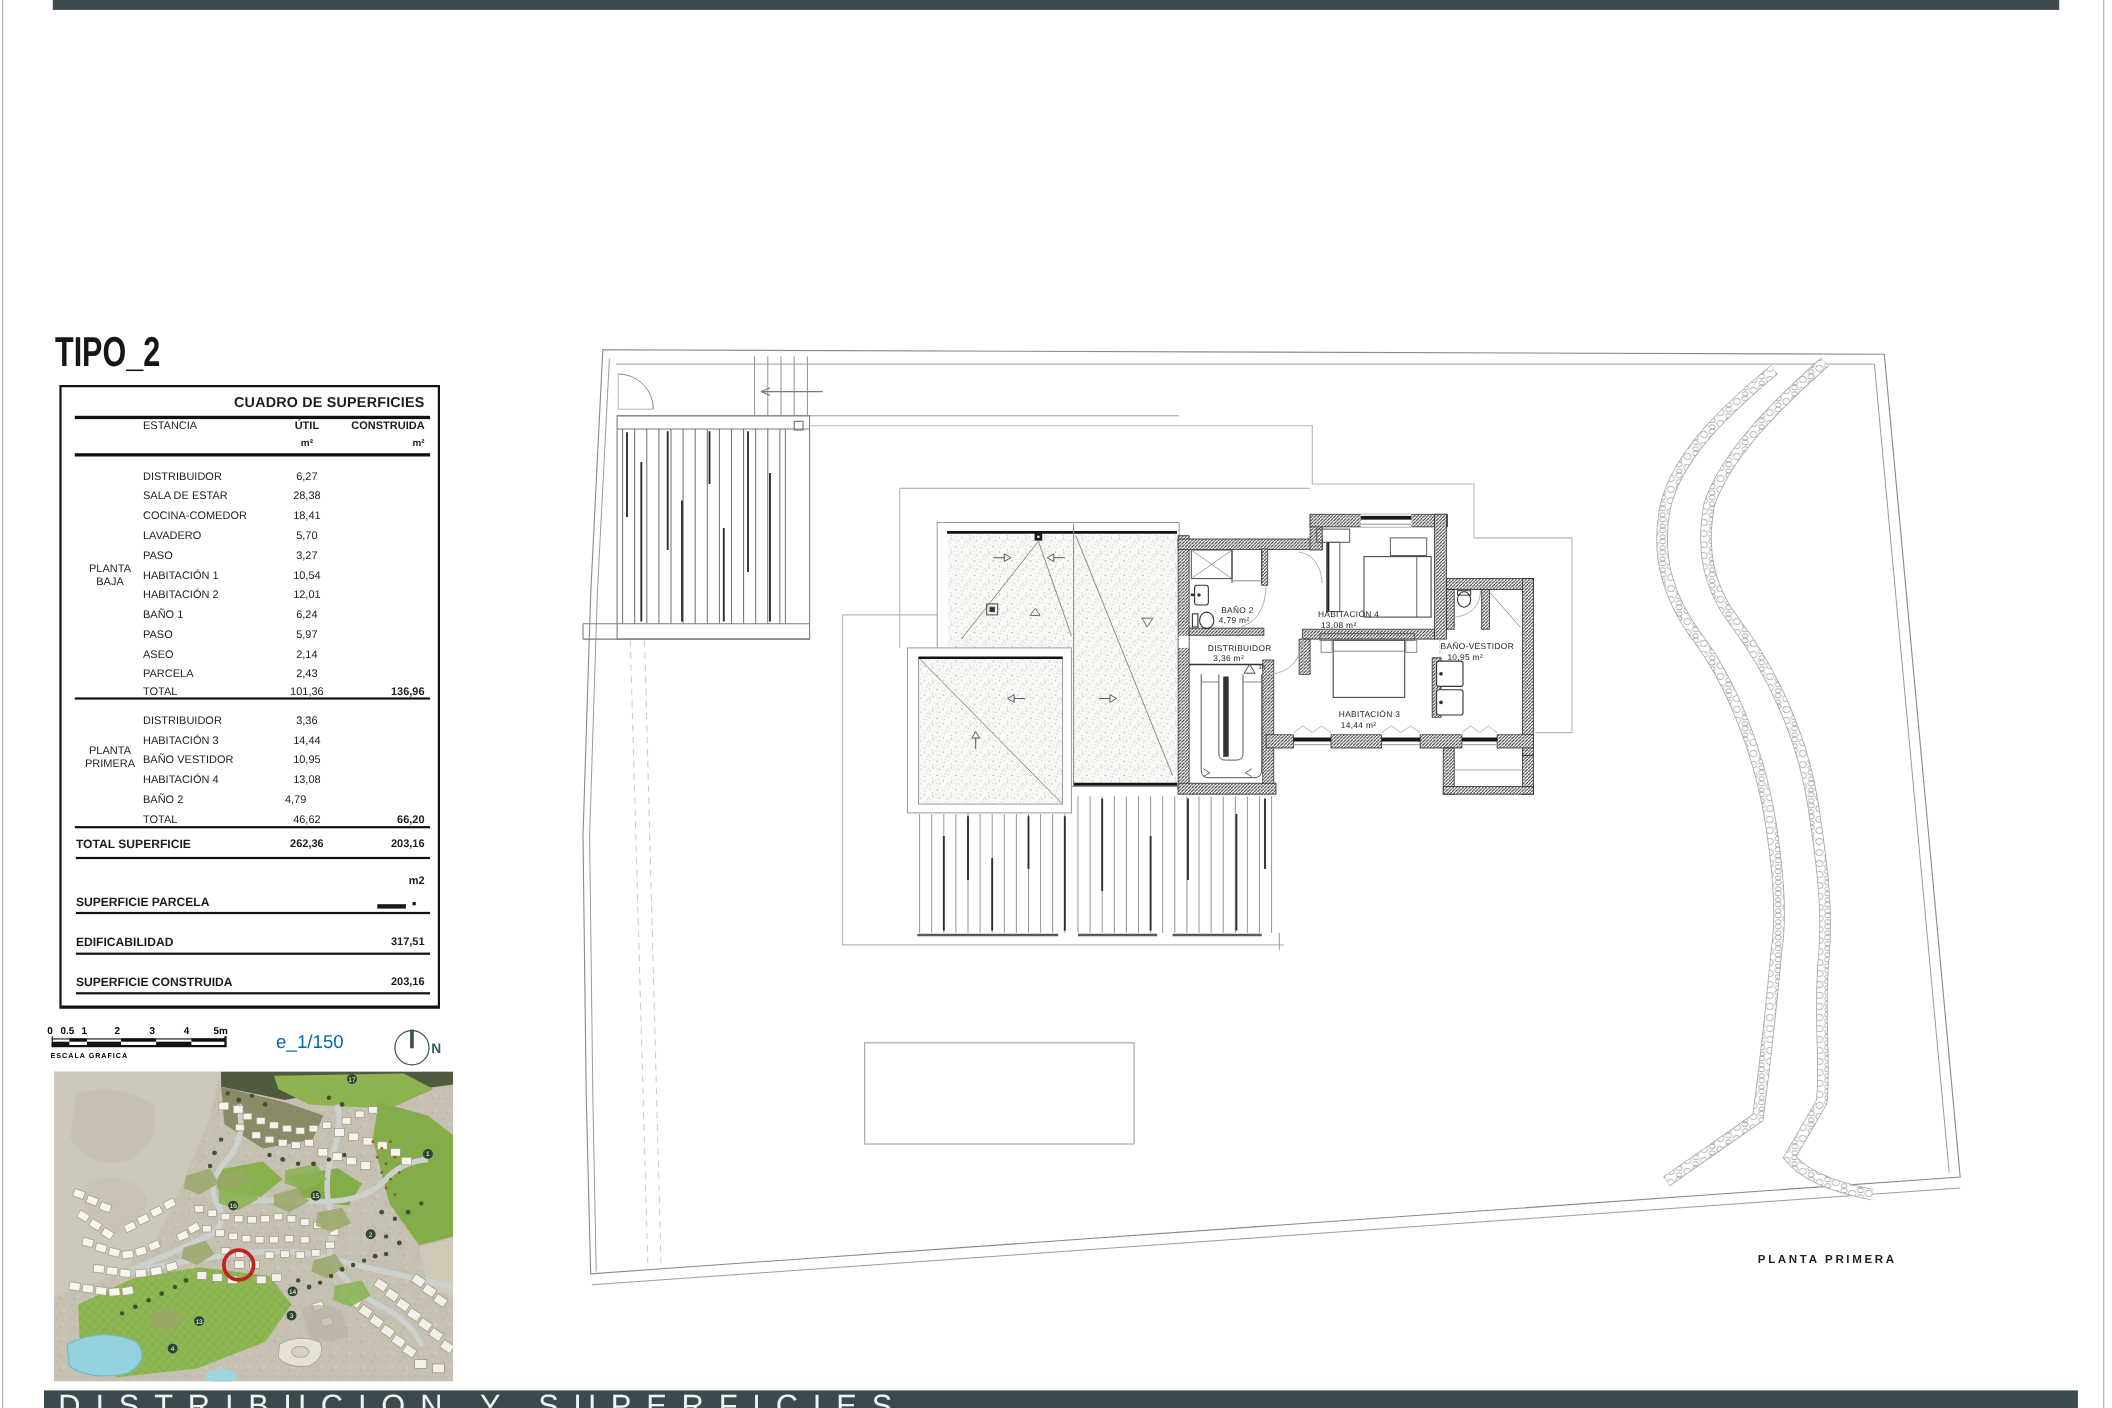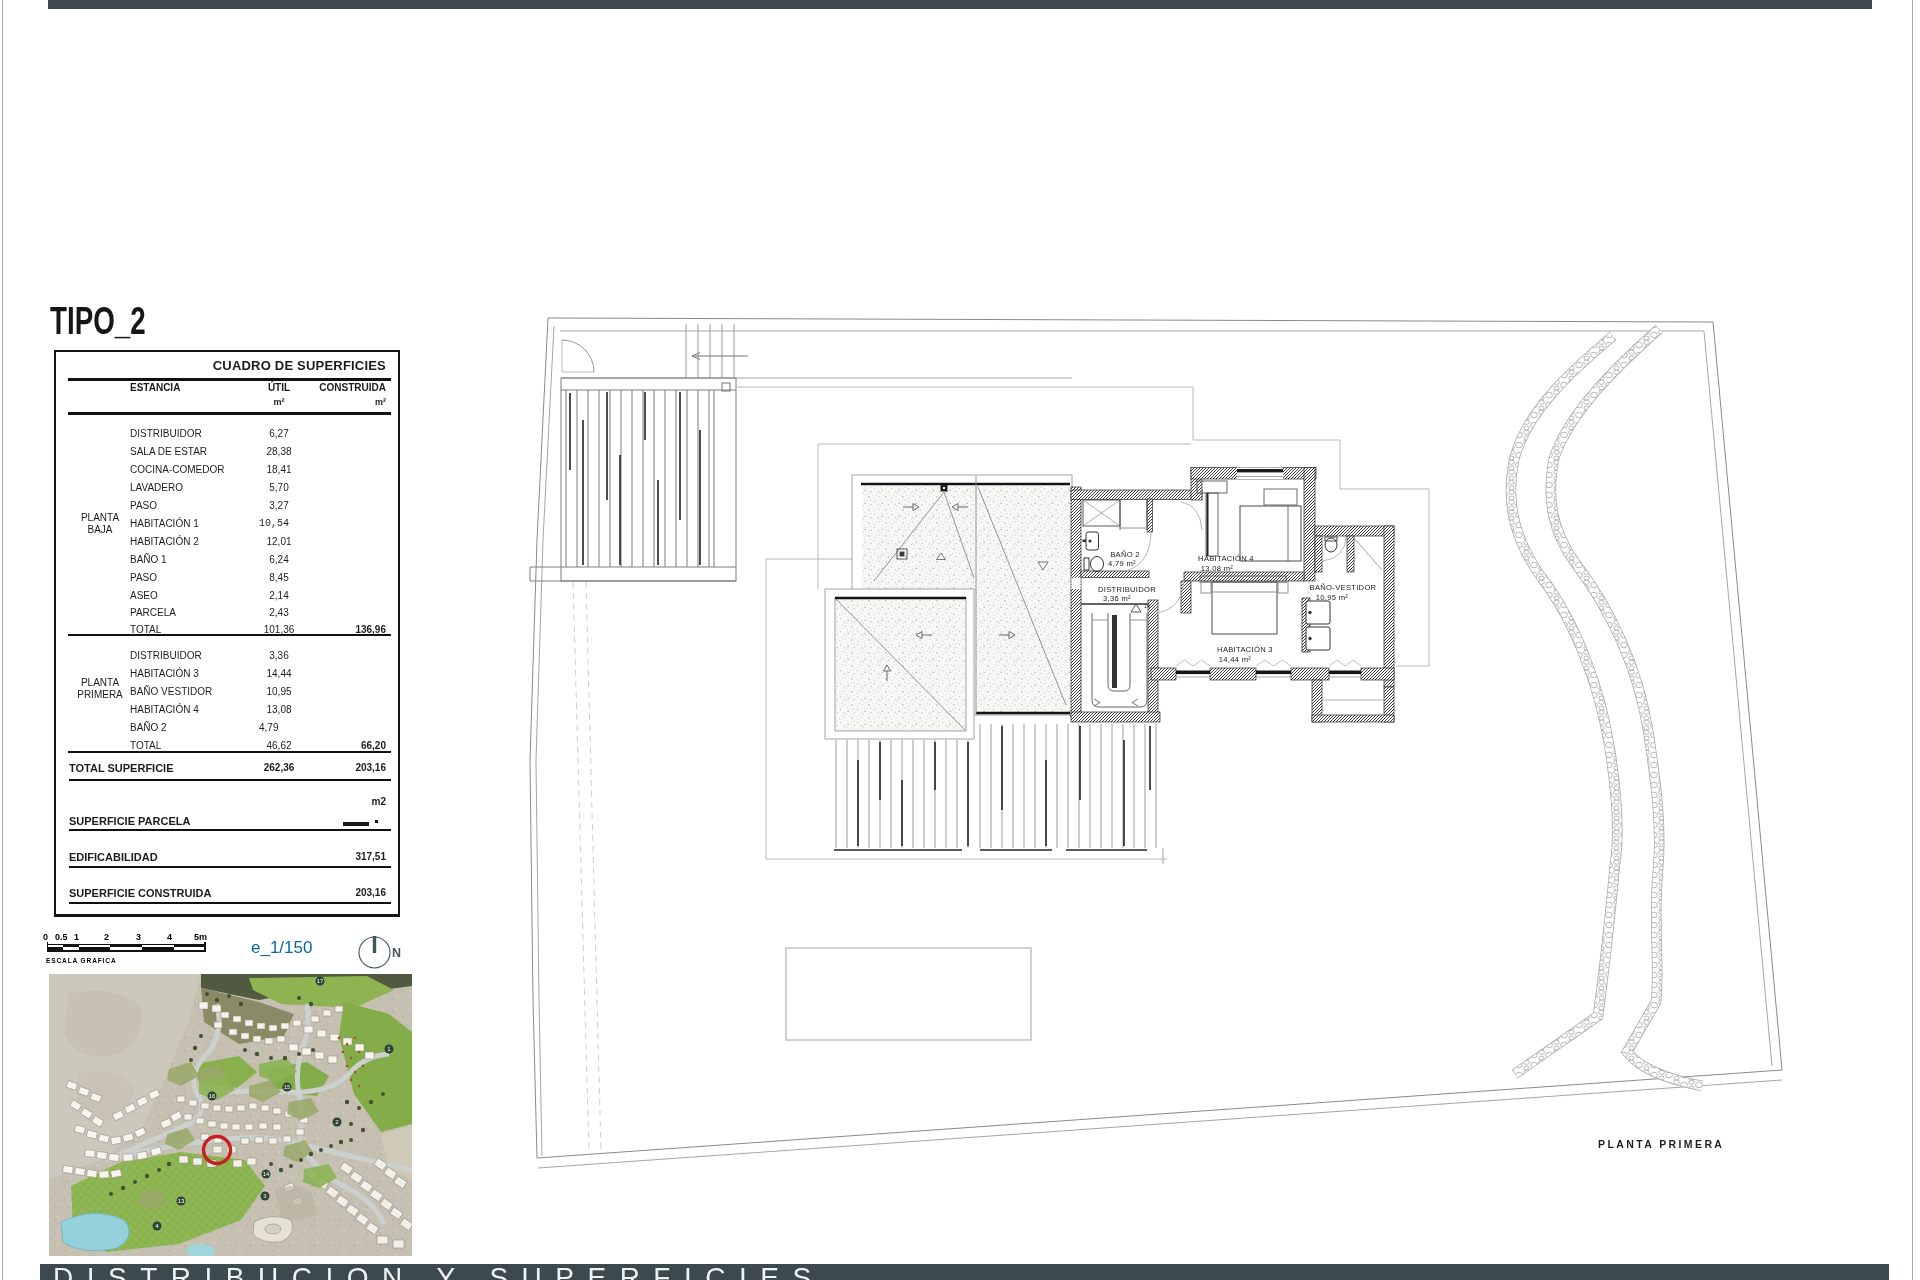--- a/index.html
+++ b/index.html
@@ -21,48 +21,48 @@
 <div class="abs" style="left:53px;top:1264px;font-size:28px;letter-spacing:13.5px;color:#eef3f3;font-weight:400;line-height:28px;">DISTRIBUCION Y SUPERFICIES</div>
 
 <div class="abs" style="left:50px;top:300px;font-size:38px;font-weight:bold;color:#161616;transform:scaleX(0.73);transform-origin:0 0;">TIPO_2</div>
 
 <div class="abs" style="left:54px;top:350px;width:342px;height:562px;border:2.4px solid #131313;border-bottom-width:3.5px;font-size:10px;color:#1c1c1c;">
 
   <div class="abs" style="right:12px;top:6px;font-size:13px;font-weight:bold;letter-spacing:0.2px;">CUADRO DE SUPERFICIES</div>
 
   <div class="ln" style="left:12px;top:26px;width:323px;height:2.6px;"></div>
 
-  <div class="abs" style="left:74px;top:30px;font-weight:bold;">ESTANCIA</div>
+  <div class="abs" style="left:74px;top:30px;font-weight:normal;">ESTANCIA</div>
   <div class="abs" style="left:203px;top:30px;width:40px;text-align:center;font-weight:bold;">ÚTIL</div>
   <div class="abs" style="right:12px;top:30px;font-weight:bold;">CONSTRUIDA</div>
   <div class="abs" style="left:203px;top:45px;width:40px;text-align:center;font-weight:bold;font-size:9px;">m²</div>
   <div class="abs" style="right:12px;top:45px;font-weight:bold;font-size:9px;">m²</div>
 
   <div class="ln" style="left:12px;top:60px;width:323px;height:2.6px;"></div>
 
   <div class="abs" style="left:12px;top:160px;width:64px;text-align:center;line-height:12px;">PLANTA<br>BAJA</div>
 
   <div class="abs" style="left:74px;top:76px;">DISTRIBUIDOR</div>
     <div class="abs" style="left:203px;top:76px;width:40px;text-align:center;">6,27</div>
   <div class="abs" style="left:74px;top:94px;">SALA DE ESTAR</div>
     <div class="abs" style="left:203px;top:94px;width:40px;text-align:center;">28,38</div>
   <div class="abs" style="left:74px;top:112px;">COCINA-COMEDOR</div>
     <div class="abs" style="left:203px;top:112px;width:40px;text-align:center;">18,41</div>
   <div class="abs" style="left:74px;top:130px;">LAVADERO</div>
     <div class="abs" style="left:203px;top:130px;width:40px;text-align:center;">5,70</div>
   <div class="abs" style="left:74px;top:148px;">PASO</div>
     <div class="abs" style="left:203px;top:148px;width:40px;text-align:center;">3,27</div>
   <div class="abs" style="left:74px;top:166px;">HABITACIÓN 1</div>
-    <div class="abs" style="left:203px;top:166px;width:40px;text-align:left;font-family:Liberation Mono, monospace;">10,54</div>
+    <div class="abs" style="left:203px;top:166px;width:40px;text-align:center;">10,54</div>
   <div class="abs" style="left:74px;top:184px;">HABITACIÓN 2</div>
     <div class="abs" style="left:203px;top:184px;width:40px;text-align:center;">12,01</div>
   <div class="abs" style="left:74px;top:202px;">BAÑO 1</div>
     <div class="abs" style="left:203px;top:202px;width:40px;text-align:center;">6,24</div>
   <div class="abs" style="left:74px;top:220px;">PASO</div>
-    <div class="abs" style="left:203px;top:220px;width:40px;text-align:center;">8,45</div>
+    <div class="abs" style="left:203px;top:220px;width:40px;text-align:center;">5,97</div>
   <div class="abs" style="left:74px;top:238px;">ASEO</div>
     <div class="abs" style="left:203px;top:238px;width:40px;text-align:center;">2,14</div>
   <div class="abs" style="left:74px;top:255px;">PARCELA</div>
     <div class="abs" style="left:203px;top:255px;width:40px;text-align:center;">2,43</div>
   <div class="abs" style="left:74px;top:272px;">TOTAL</div>
     <div class="abs" style="left:198px;top:272px;width:50px;text-align:center;">101,36</div>
     <div class="abs" style="right:12px;top:272px;font-weight:bold;">136,96</div>
 
   <div class="ln" style="left:12px;top:282px;width:323px;height:2.2px;"></div>
 

